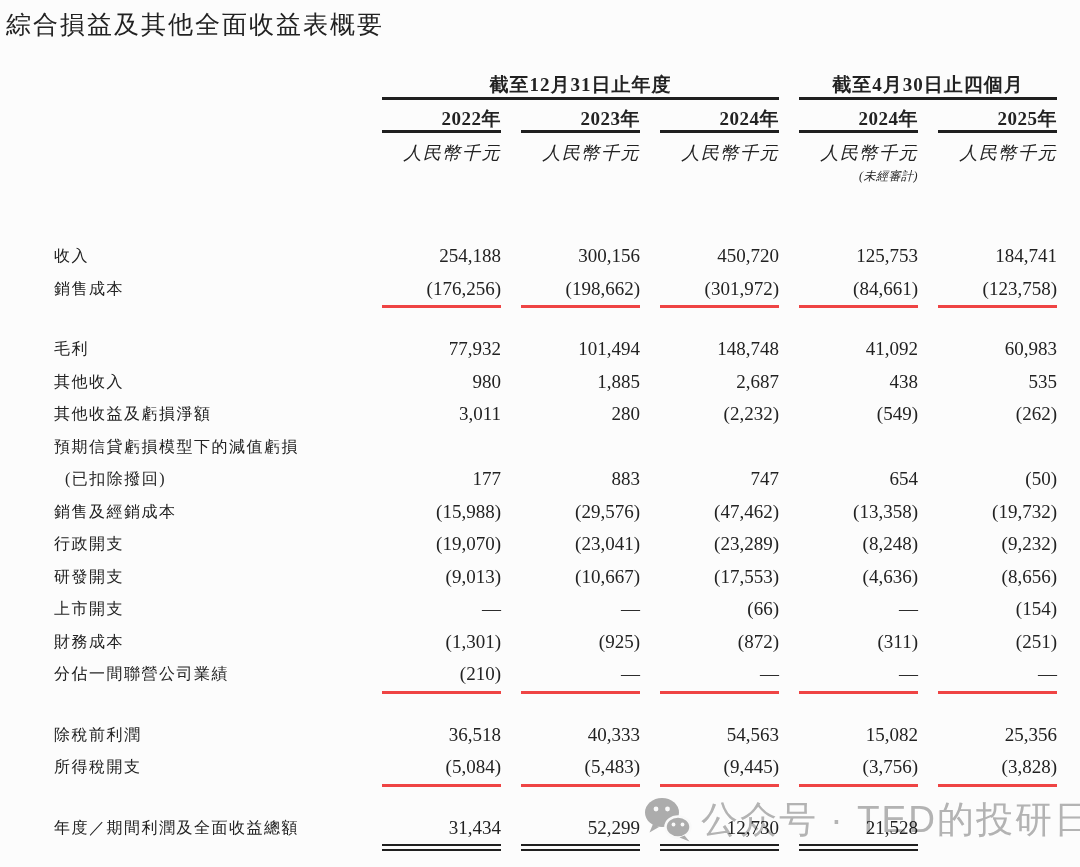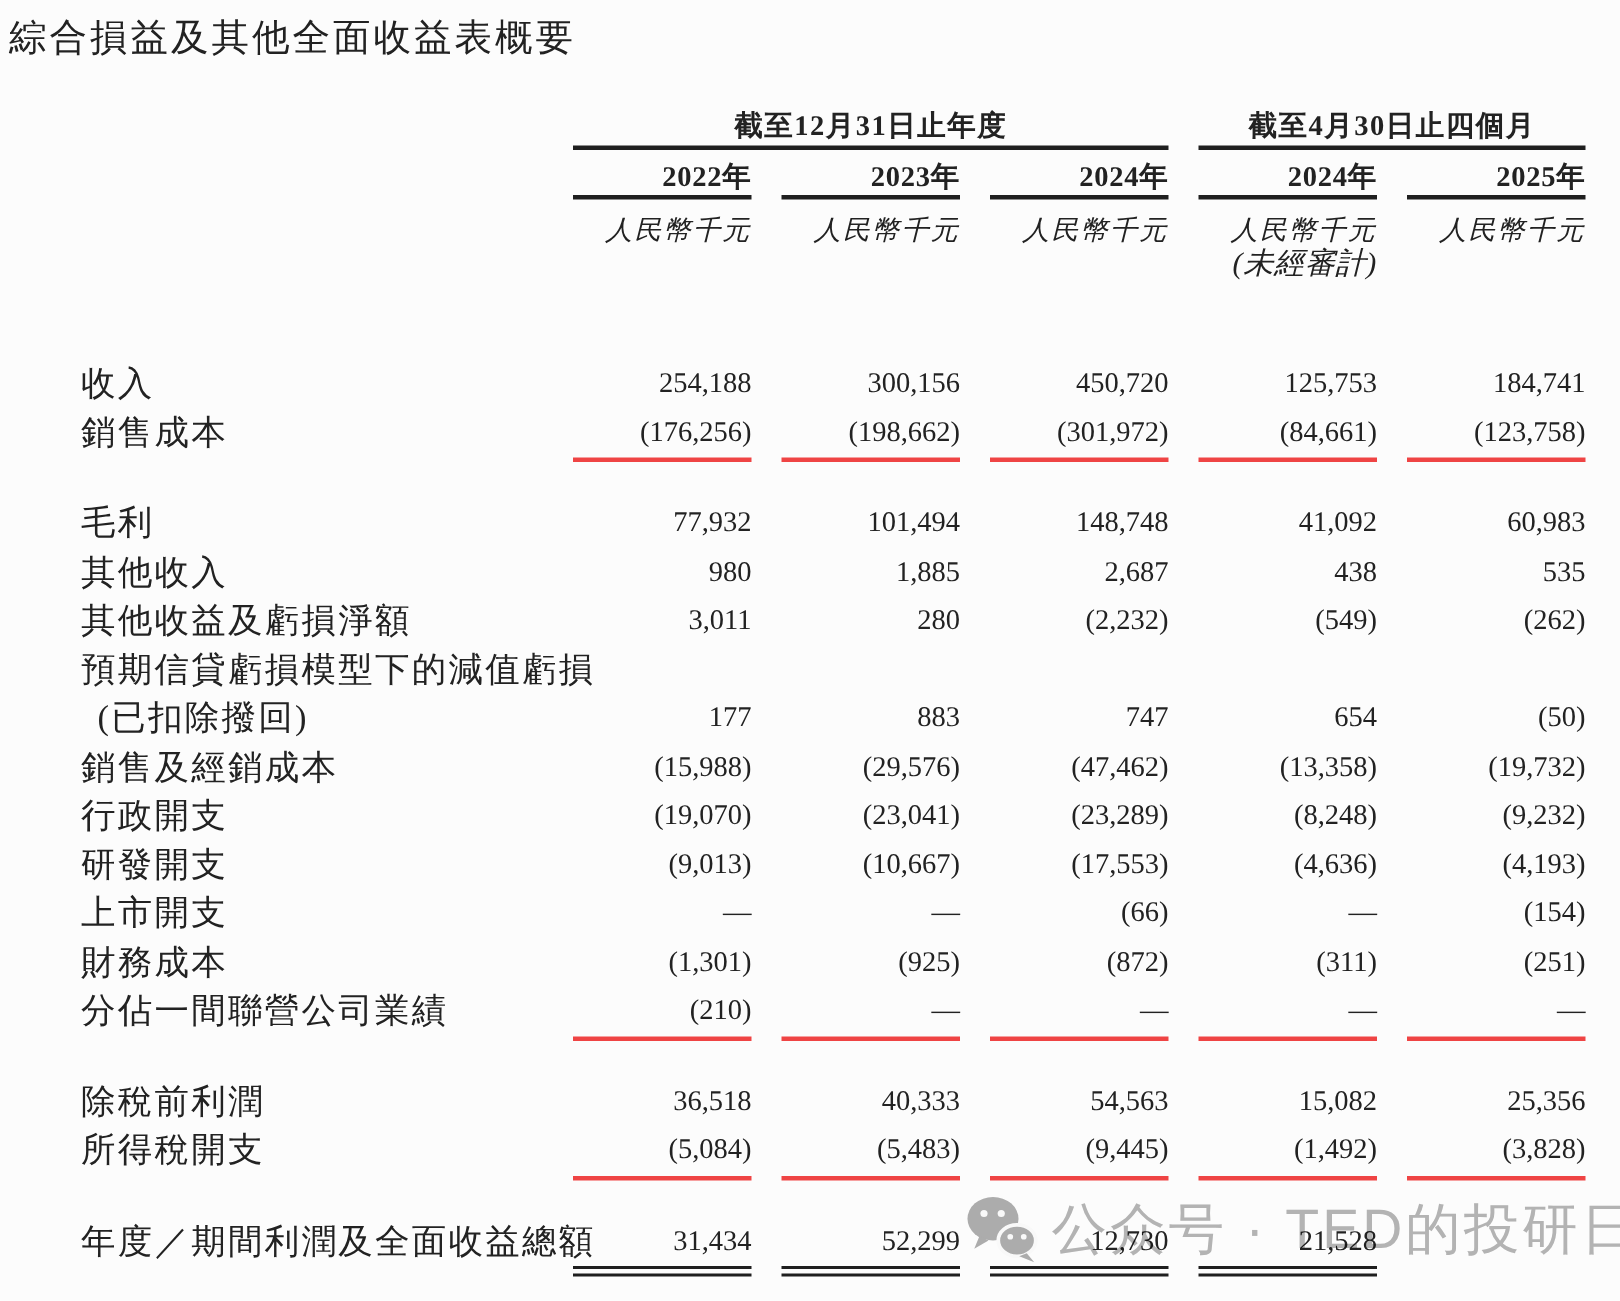--- a/index.html
+++ b/index.html
@@ -36,27 +36,27 @@
     border-bottom:3px solid #1f1f1f;
     font-weight:bold; font-size:19px; text-align:right; letter-spacing:.5px;
   }
   .hu {
     height:30px; line-height:41px;
     font-style:italic; font-size:18px; text-align:right; letter-spacing:1.5px;
     white-space:nowrap;
   }
   .hn {
     height:30px; line-height:26px;
-    font-style:italic; font-size:20px; text-align:right; letter-spacing:.5px;
+    font-style:italic; font-size:12px; text-align:right; letter-spacing:.5px;
     white-space:nowrap;
   }
   .hgap { height:47px; grid-column:1/7; }
   
   .c { height:32.5px; line-height:32.5px; }
-  .lab { font-size:23px; letter-spacing:1.5px; white-space:nowrap; overflow:visible; }
+  .lab { font-size:16px; letter-spacing:1.5px; white-space:nowrap; overflow:visible; }
   .ind { padding-left:11px; }
   .num { font-size:19px; text-align:right; white-space:nowrap; font-variant-numeric:tabular-nums; }
   .ru1 { border-bottom:3px solid #ef4444; }
   .ru2 { border-bottom:7px double #1f1f1f; }
   .gap-sm { height:25px; grid-column:1/7; }
   
   .watermark {
     position:absolute; left:644px; top:792px; height:56px;
     display:flex; align-items:center; gap:9px;
     color:#b5b5b5;
@@ -161,21 +161,21 @@
   <div class="c num">(23,041)</div>
   <div class="c num">(23,289)</div>
   <div class="c num">(8,248)</div>
   <div class="c num">(9,232)</div>
 
   <div class="c lab">研發開支</div>
   <div class="c num">(9,013)</div>
   <div class="c num">(10,667)</div>
   <div class="c num">(17,553)</div>
   <div class="c num">(4,636)</div>
-  <div class="c num">(4,193)</div>
+  <div class="c num">(8,656)</div>
 
   <div class="c lab">上市開支</div>
   <div class="c num">—</div>
   <div class="c num">—</div>
   <div class="c num">(66)</div>
   <div class="c num">—</div>
   <div class="c num">(154)</div>
 
   <div class="c lab">財務成本</div>
   <div class="c num">(1,301)</div>
@@ -197,21 +197,21 @@
   <div class="c num">36,518</div>
   <div class="c num">40,333</div>
   <div class="c num">54,563</div>
   <div class="c num">15,082</div>
   <div class="c num">25,356</div>
 
   <div class="c lab">所得稅開支</div>
   <div class="c num ru1">(5,084)</div>
   <div class="c num ru1">(5,483)</div>
   <div class="c num ru1">(9,445)</div>
-  <div class="c num ru1">(1,492)</div>
+  <div class="c num ru1">(3,756)</div>
   <div class="c num ru1">(3,828)</div>
 
   <div class="gap-sm"></div>
 
   <div class="c lab">年度／期間利潤及全面收益總額</div>
   <div class="c num ru2">31,434</div>
   <div class="c num ru2">52,299</div>
   <div class="c num ru2">12,730</div>
   <div class="c num ru2">21,528</div>
 

